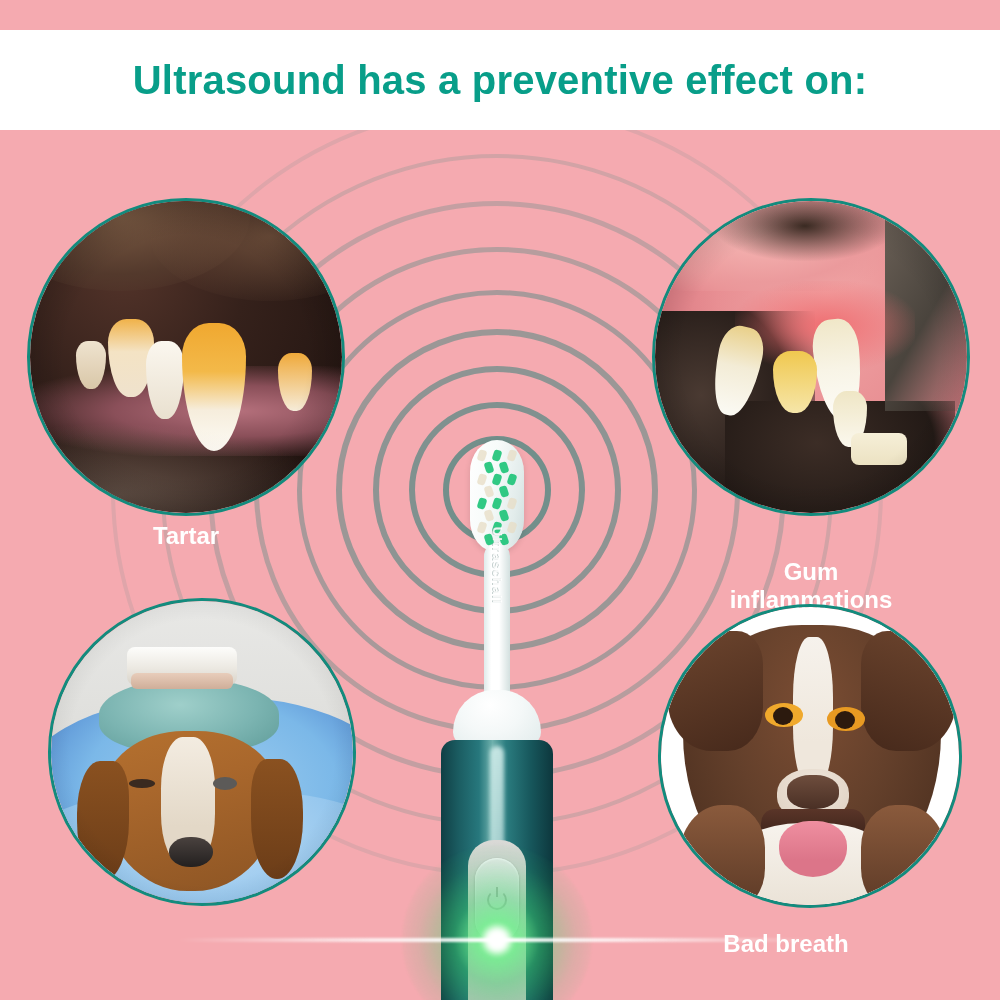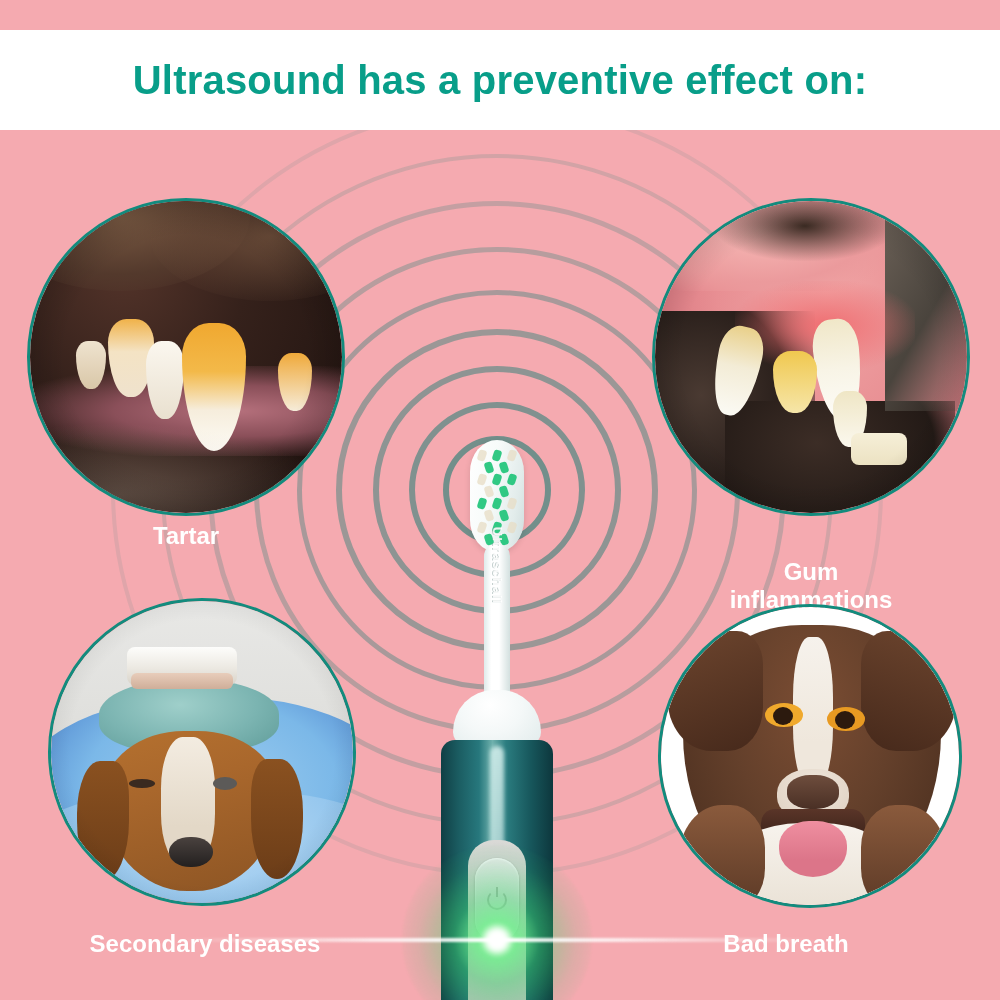--- a/index.html
+++ b/index.html
@@ -215,21 +215,20 @@
            background:linear-gradient(180deg,#8a5120,#6c3d18);"></div>
       <div style="position:absolute;left:200px;top:158px;width:52px;height:120px;border-radius:30% 44% 50% 50%;
            background:linear-gradient(180deg,#8a5120,#6c3d18);"></div>
       <div style="position:absolute;left:78px;top:178px;width:26px;height:9px;border-radius:50%;background:#3a2a20;"></div>
       <div style="position:absolute;left:162px;top:176px;width:24px;height:13px;border-radius:50%;background:#5c5a58;"></div>
       <div style="position:absolute;left:118px;top:236px;width:44px;height:30px;border-radius:48%;
            background:linear-gradient(180deg,#4a423f,#23201f);"></div>
       <div style="position:absolute;inset:0;background:radial-gradient(ellipse at 50% 50%,rgba(0,0,0,0) 62%,rgba(0,0,0,.2) 100%);"></div>
     </div>
   </div>
-  <div class="clabel" style="left:30px;top:930px;width:350px;">Secondary diseases</div>
 
   <div class="circle" style="left:658px;top:604px;width:304px;height:304px;">
     <div class="circ-inner happy-bg">
       <div style="position:absolute;left:22px;top:18px;width:258px;height:270px;border-radius:46% 46% 44% 44%/40% 40% 60% 60%;
            background:radial-gradient(ellipse at 50% 30%,#7b4d33 0%,#64402b 45%,#472c1d 100%);"></div>
       <div style="position:absolute;left:6px;top:24px;width:96px;height:120px;border-radius:60% 30% 40% 50%;
            background:linear-gradient(160deg,#6d452e,#46291b);"></div>
       <div style="position:absolute;left:200px;top:24px;width:96px;height:120px;border-radius:30% 60% 50% 40%;
            background:linear-gradient(200deg,#6d452e,#46291b);"></div>
       <div style="position:absolute;left:132px;top:30px;width:40px;height:150px;border-radius:40%;

